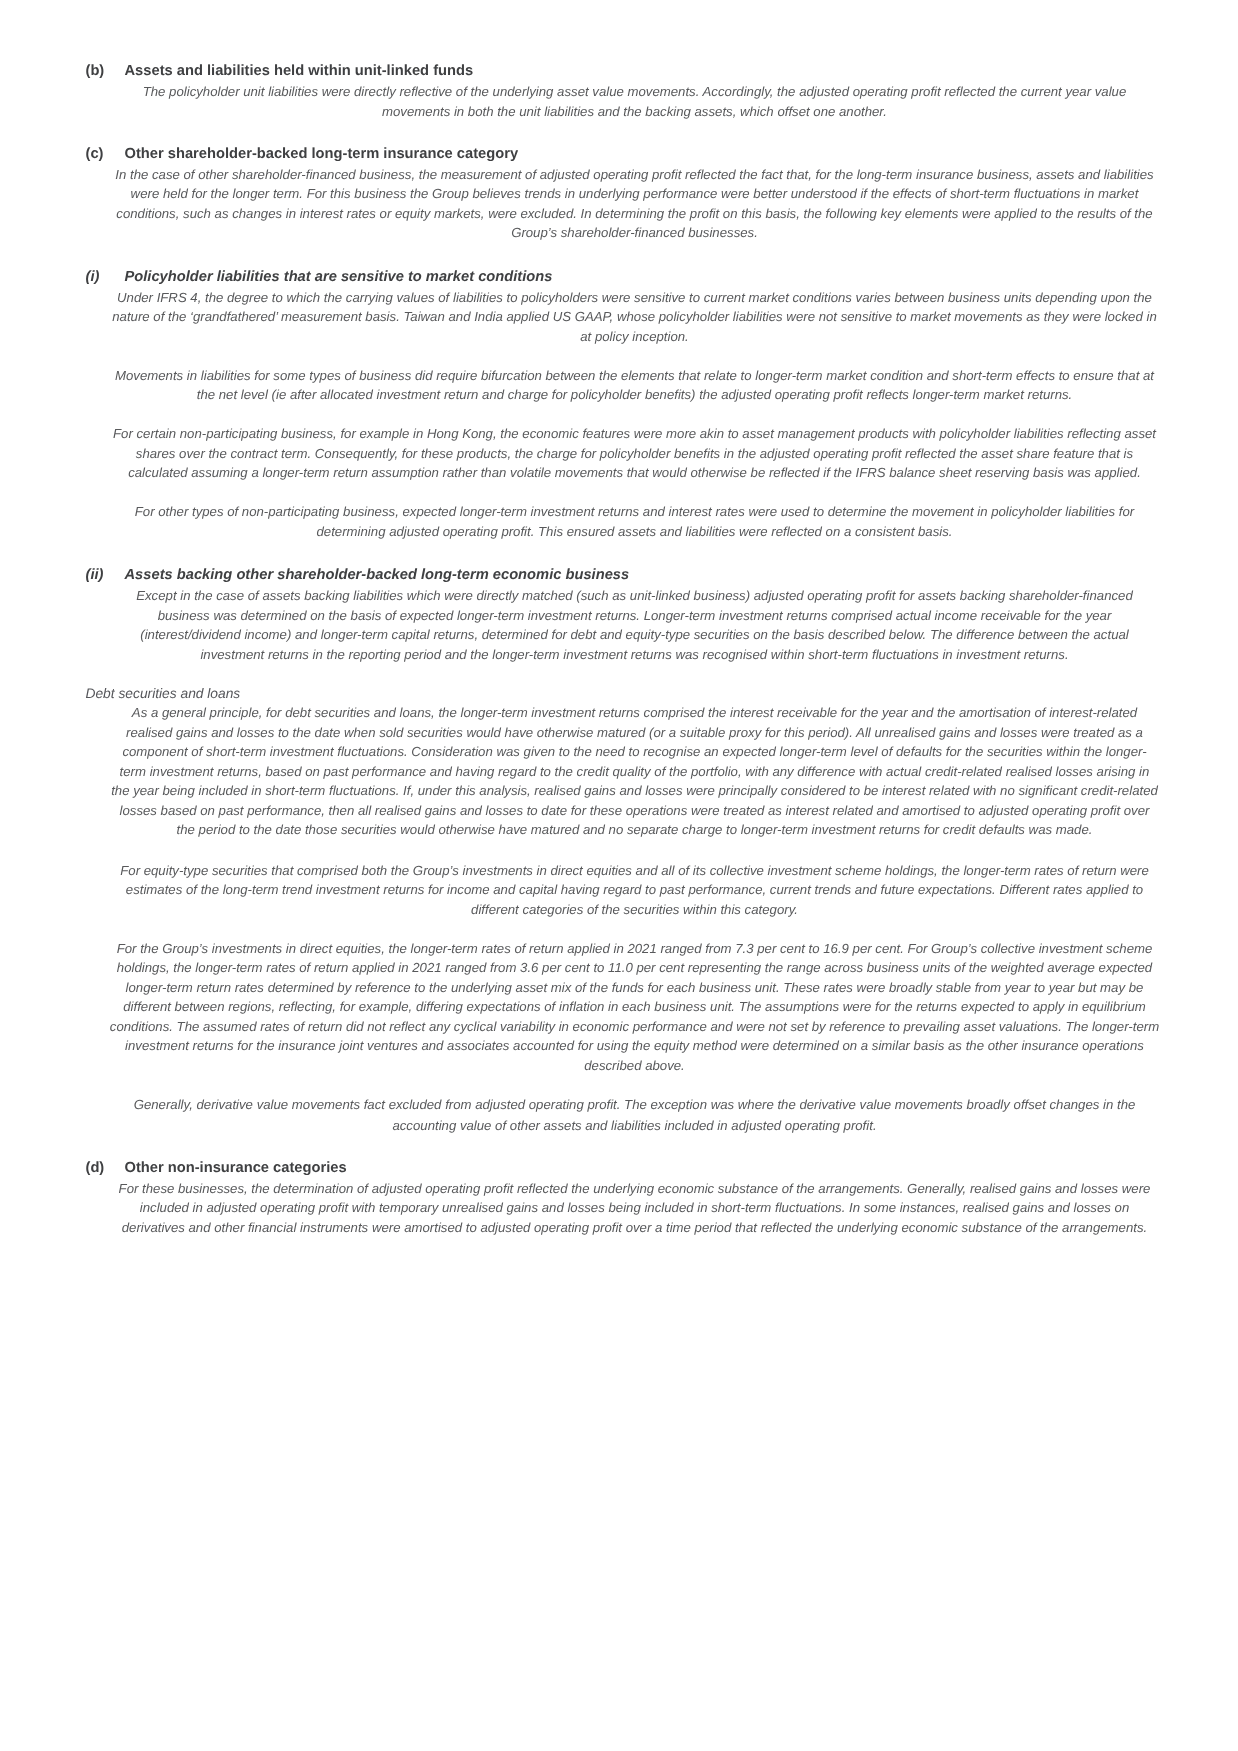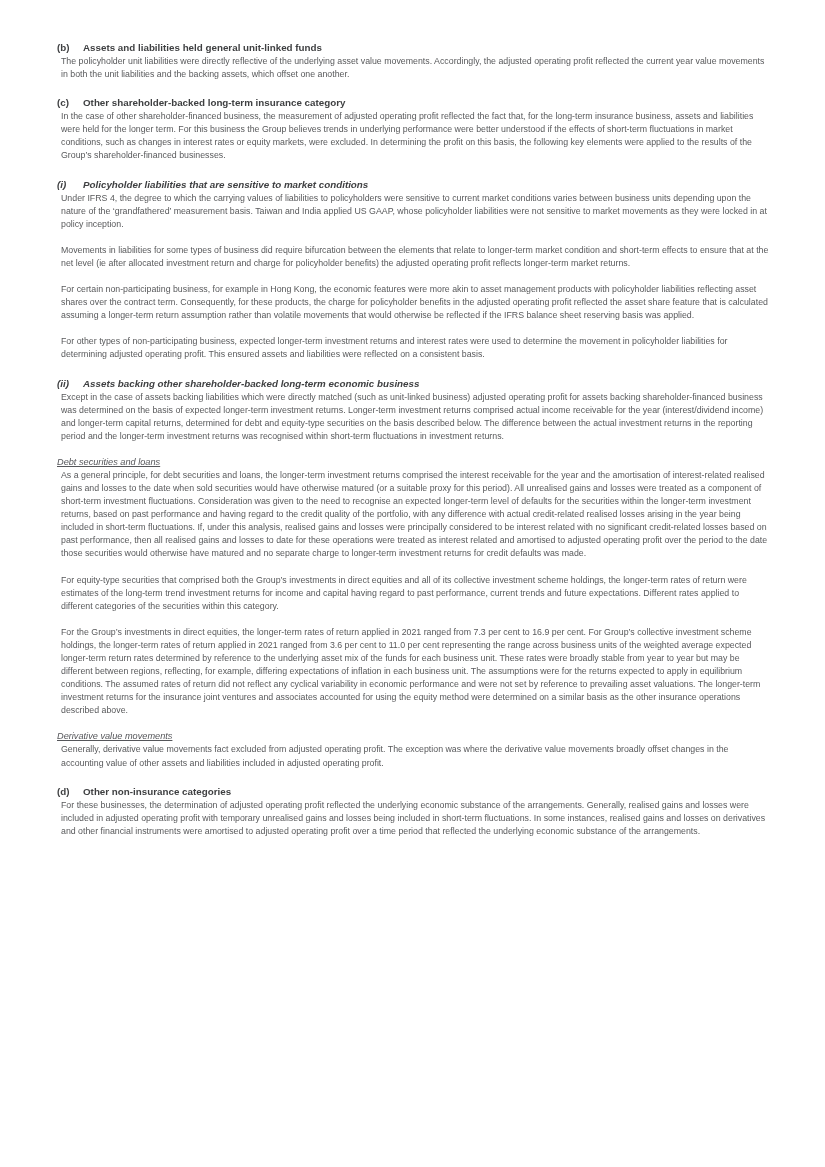--- a/index.html
+++ b/index.html
@@ -31,49 +31,49 @@
   .h-lettered .lbl, .h-roman .lbl { width: 26px; flex-shrink: 0; }
   .h-roman { font-style: italic; }
   .h-sub {
     font-size: 9.2px;
     line-height: 13px;
     font-weight: normal;
     font-style: italic;
     color: #55565a;
     margin-top: 13px;
     margin-bottom: 0;
-    text-decoration: underline;
   }
   p.body {
     font-size: 8.8px;
     line-height: 13.1px;
     color: #58595b;
-    margin: 0 0 13px 4px;
-    text-align: left;
+    margin: 0 0 13px 16px;
+    text-align: center;
+    font-style: italic;
   }
   .page-number {
     position: absolute;
     left: 0;
     right: 0;
     top: 1100px;
     text-align: center;
     font-size: 8.8px;
     color: #58595b;
   }
 </style>
 </head>
 <body>
 
 <div class="page">
   <div class="content">
 
     <section class="sec">
       <h2 class="h-lettered">
         <span class="lbl">(b)</span>
-        <span class="ttl">Assets and liabilities held general unit-linked funds</span>
+        <span class="ttl">Assets and liabilities held within unit-linked funds</span>
       </h2>
       <p class="body">The policyholder unit liabilities were directly reflective of the underlying asset value movements. Accordingly, the adjusted operating profit reflected the current year value movements in both the unit liabilities and the backing assets, which offset one another.</p>
     </section>
 
     <section class="sec">
       <h2 class="h-lettered">
         <span class="lbl">(c)</span>
         <span class="ttl">Other shareholder-backed long-term insurance category</span>
       </h2>
       <p class="body">In the case of other shareholder-financed business, the measurement of adjusted operating profit reflected the fact that, for the long-term insurance business, assets and liabilities were held for the longer term. For this business the Group believes trends in underlying performance were better understood if the effects of short-term fluctuations in market conditions, such as changes in interest rates or equity markets, were excluded. In determining the profit on this basis, the following key elements were applied to the results of the Group’s shareholder-financed businesses.</p>
@@ -102,21 +102,20 @@
       <h2 class="h-sub">Debt securities and loans</h2>
       <p class="body">As a general principle, for debt securities and loans, the longer-term investment returns comprised the interest receivable for the year and the amortisation of interest-related realised gains and losses to the date when sold securities would have otherwise matured (or a suitable proxy for this period). All unrealised gains and losses were treated as a component of short-term investment fluctuations. Consideration was given to the need to recognise an expected longer-term level of defaults for the securities within the longer-term investment returns, based on past performance and having regard to the credit quality of the portfolio, with any difference with actual credit-related realised losses arising in the year being included in short-term fluctuations. If, under this analysis, realised gains and losses were principally considered to be interest related with no significant credit-related losses based on past performance, then all realised gains and losses to date for these operations were treated as interest related and amortised to adjusted operating profit over the period to the date those securities would otherwise have matured and no separate charge to longer-term investment returns for credit defaults was made.</p>
     </section>
 
     <section class="sec">
       <p class="body">For equity-type securities that comprised both the Group’s investments in direct equities and all of its collective investment scheme holdings, the longer-term rates of return were estimates of the long-term trend investment returns for income and capital having regard to past performance, current trends and future expectations. Different rates applied to different categories of the securities within this category.</p>
       <p class="body">For the Group’s investments in direct equities, the longer-term rates of return applied in 2021 ranged from 7.3 per cent to 16.9 per cent. For Group’s collective investment scheme holdings, the longer-term rates of return applied in 2021 ranged from 3.6 per cent to 11.0 per cent representing the range across business units of the weighted average expected longer-term return rates determined by reference to the underlying asset mix of the funds for each business unit. These rates were broadly stable from year to year but may be different between regions, reflecting, for example, differing expectations of inflation in each business unit. The assumptions were for the returns expected to apply in equilibrium conditions. The assumed rates of return did not reflect any cyclical variability in economic performance and were not set by reference to prevailing asset valuations. The longer-term investment returns for the insurance joint ventures and associates accounted for using the equity method were determined on a similar basis as the other insurance operations described above.</p>
     </section>
 
     <section class="sec">
-      <h2 class="h-sub">Derivative value movements</h2>
       <p class="body">Generally, derivative value movements fact excluded from adjusted operating profit. The exception was where the derivative value movements broadly offset changes in the accounting value of other assets and liabilities included in adjusted operating profit.</p>
     </section>
 
     <section class="sec">
       <h2 class="h-lettered">
         <span class="lbl">(d)</span>
         <span class="ttl">Other non-insurance categories</span>
       </h2>
       <p class="body">For these businesses, the determination of adjusted operating profit reflected the underlying economic substance of the arrangements. Generally, realised gains and losses were included in adjusted operating profit with temporary unrealised gains and losses being included in short-term fluctuations. In some instances, realised gains and losses on derivatives and other financial instruments were amortised to adjusted operating profit over a time period that reflected the underlying economic substance of the arrangements.</p>
     </section>

